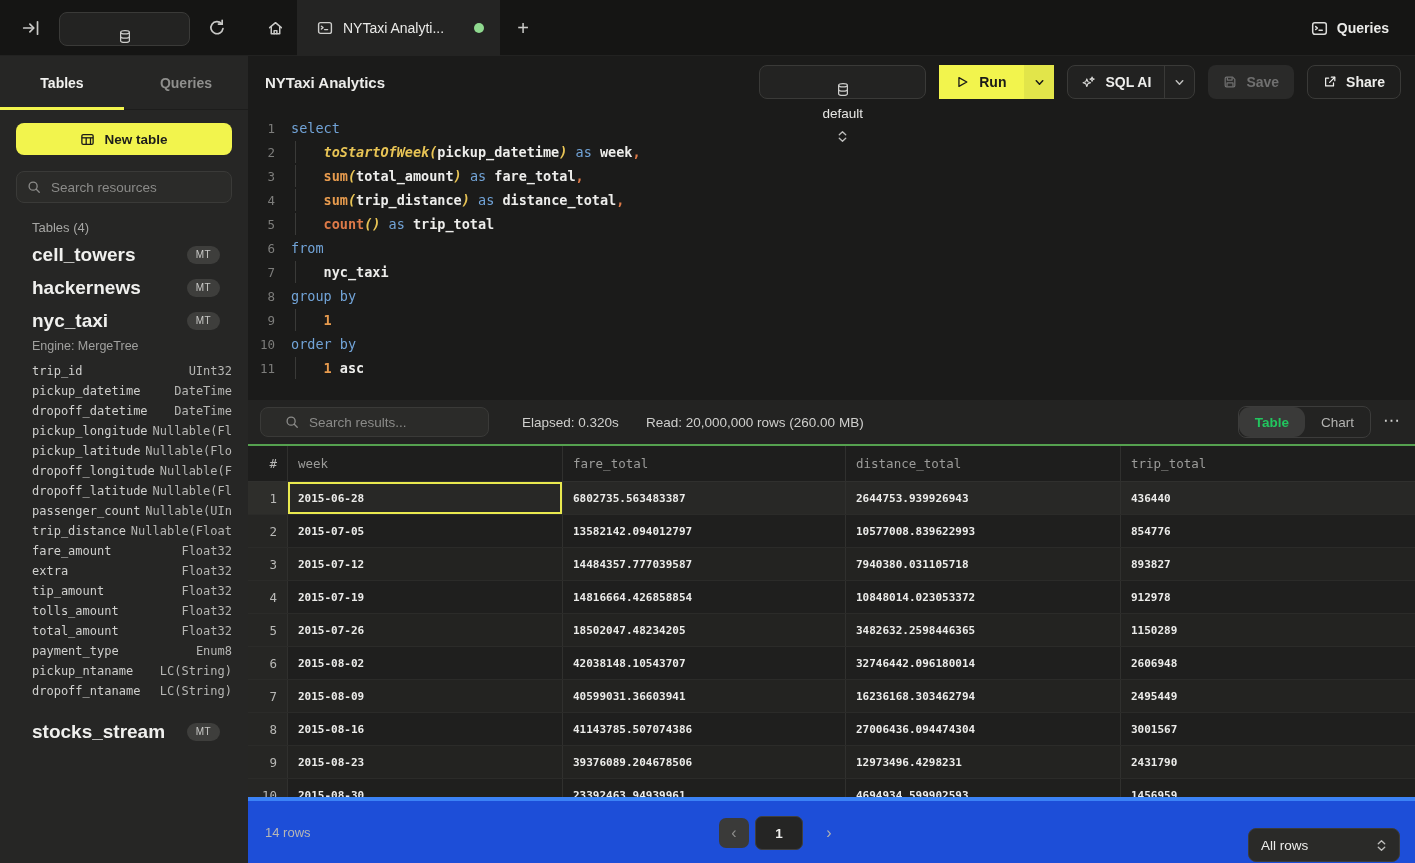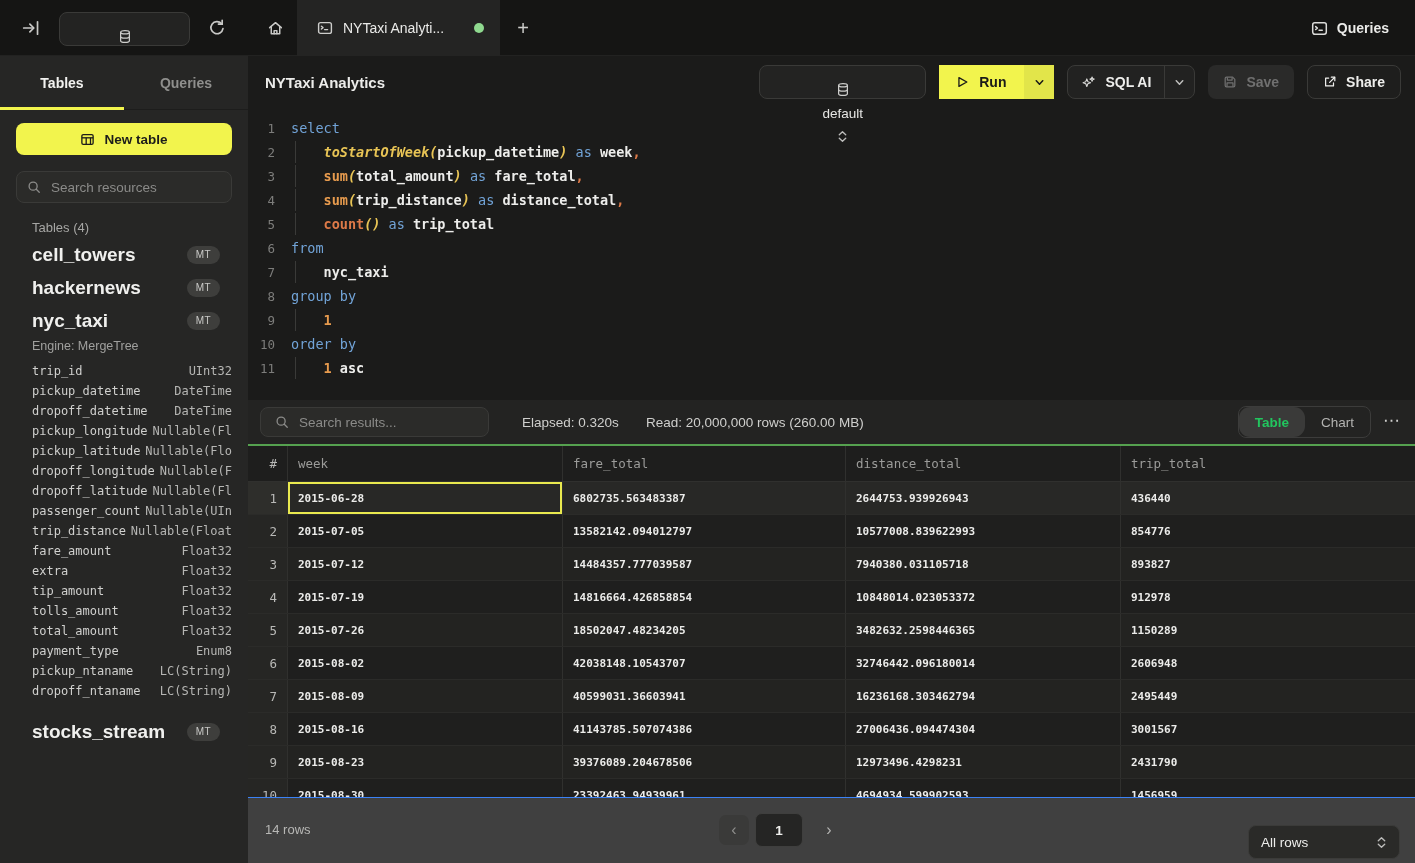--- a/index.html
+++ b/index.html
@@ -84,21 +84,21 @@
   .tk-kw{color:#72a4d8;}
   .tk-fy{color:#e8c455;font-weight:700;font-style:italic;}
   .tk-fo{color:#e79b4e;font-weight:700;}
   .tk-fr{color:#de7a48;font-weight:700;}
   .tk-id{color:#ededeb;font-weight:700;}
   .tk-pl{color:#ededeb;}
 
   
   .results-bar{position:absolute;left:0;top:344px;width:100%;height:44px;background:#232322;display:flex;align-items:center;}
   .res-search{position:absolute;left:12px;top:7px;width:229px;height:30px;background:#2b2b29;border:1px solid #3a3a38;
-              border-radius:8px;display:flex;align-items:center;gap:8px;padding:0 14px;}
+              border-radius:8px;display:flex;align-items:center;gap:8px;padding:0 24px;}
   .res-stat{font-size:13.5px;color:#cfcfcd;}
   .stat-elapsed{position:absolute;left:274px;}
   .stat-read{position:absolute;left:398px;}
   .view-toggle{position:absolute;right:44px;top:6px;height:32px;display:flex;border:1px solid #3c3c3b;
                border-radius:8px;background:#232322;overflow:hidden;}
   .view-seg{display:flex;align-items:center;justify-content:center;padding:0 16px;font-size:13.5px;
             color:#b3b3b1;cursor:pointer;}
   .view-seg.active{background:#3a3a39;color:#22c55e;font-weight:600;border-radius:11px;}
   .res-menu-btn{position:absolute;right:14px;top:10px;font-size:17px;color:#cfcfcd;letter-spacing:1px;}
   .green-divider{position:absolute;left:0;top:388px;width:100%;height:2px;background:#55a14f;}
@@ -116,21 +116,21 @@
   .cell{display:flex;align-items:center;padding-left:10px;font-size:11px;font-weight:700;color:#ececea;
         border-left:1px solid #30302e;overflow:hidden;white-space:nowrap;}
   .cell:first-child{border-left:none;}
   .cell.gutter{justify-content:flex-end;padding:0 10px 0 0;color:#b9b9b7;font-weight:400;font-size:12.5px;
                background:#262624 !important;}
   .data-row.sel .cell.gutter{background:#2e2e2b !important;}
   .cell.selected{box-shadow:inset 0 0 0 2px #e9e94f;}
   .grid-head .cell.gutter{background:#1e1e1d !important;}
 
   
-  .res-footer{position:absolute;left:0;top:741px;width:100%;height:66px;background:#404040;border-top:1px solid #3b82f6;}
+  .res-footer{position:absolute;left:0;top:741px;width:100%;height:66px;background:#1d4ed8;border-top:4px solid #3b82f6;}
   .row-count{position:absolute;left:17px;top:24px;font-size:13px;color:#b7b7b5;}
   .pg-prev{position:absolute;left:471px;top:17px;width:30px;height:30px;background:#3a3a39;border:none;
            border-radius:7px;color:#8d8d8b;font-size:16px;display:flex;align-items:center;justify-content:center;cursor:default;}
   .pg-page{position:absolute;left:507px;top:15px;width:48px;height:34px;background:#252524;border:1px solid #3f3f3e;
            border-radius:7px;display:flex;align-items:center;justify-content:center;font-size:13.5px;
            font-weight:600;color:#f0f0ee;}
   .pg-next{position:absolute;left:568px;top:17px;width:26px;height:30px;background:none;border:none;color:#b3b3b1;
            font-size:16px;display:flex;align-items:center;justify-content:center;cursor:pointer;}
   .page-size{position:absolute;right:15px;top:27px;width:152px;height:34px;background:#2a2a28;border:1px solid #3b3b39;
              border-radius:8px;display:flex;align-items:center;padding:0 12px;font-size:13.5px;color:#ededeb;cursor:pointer;}

